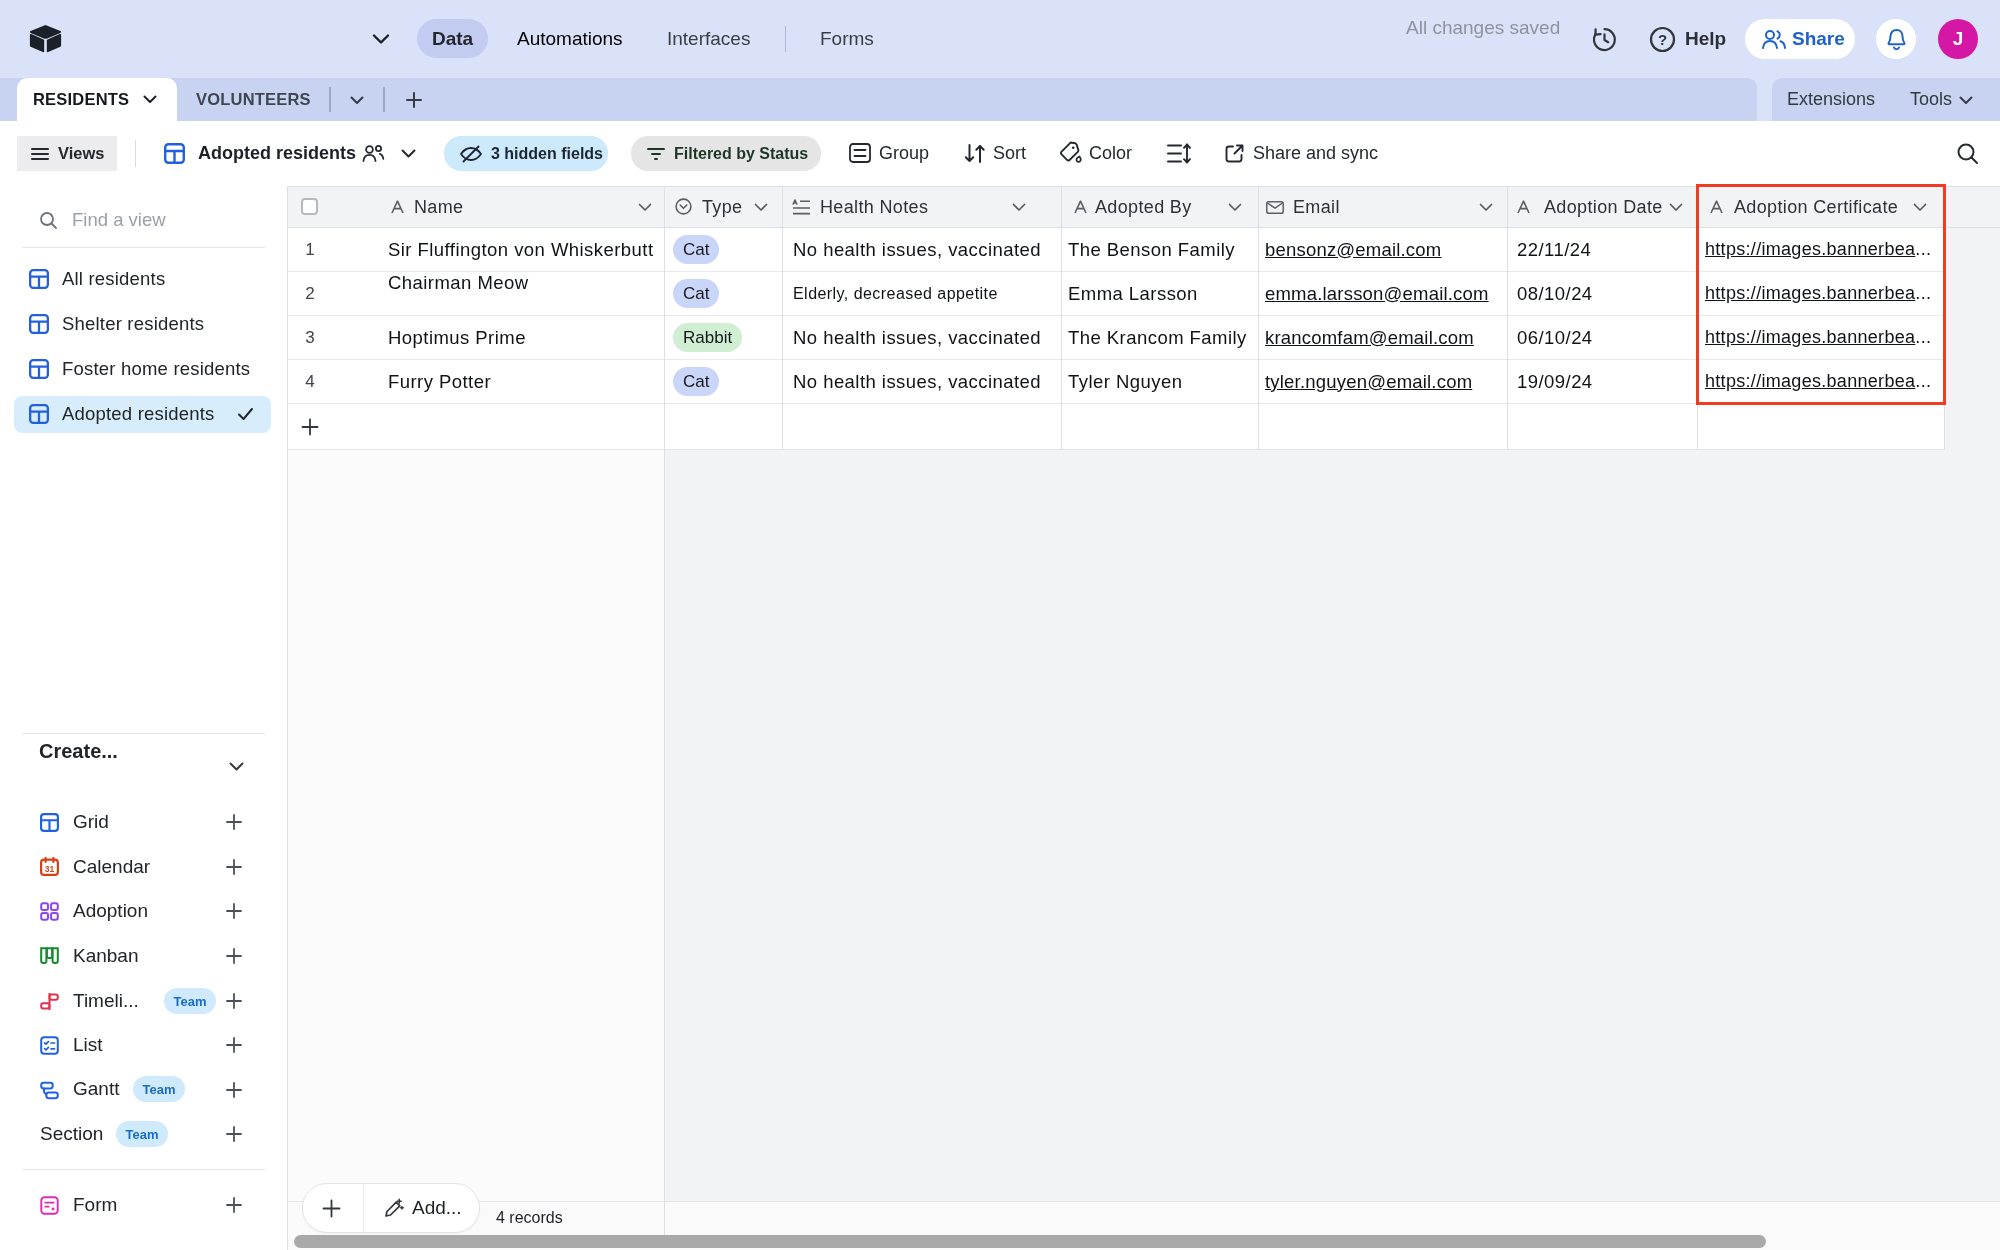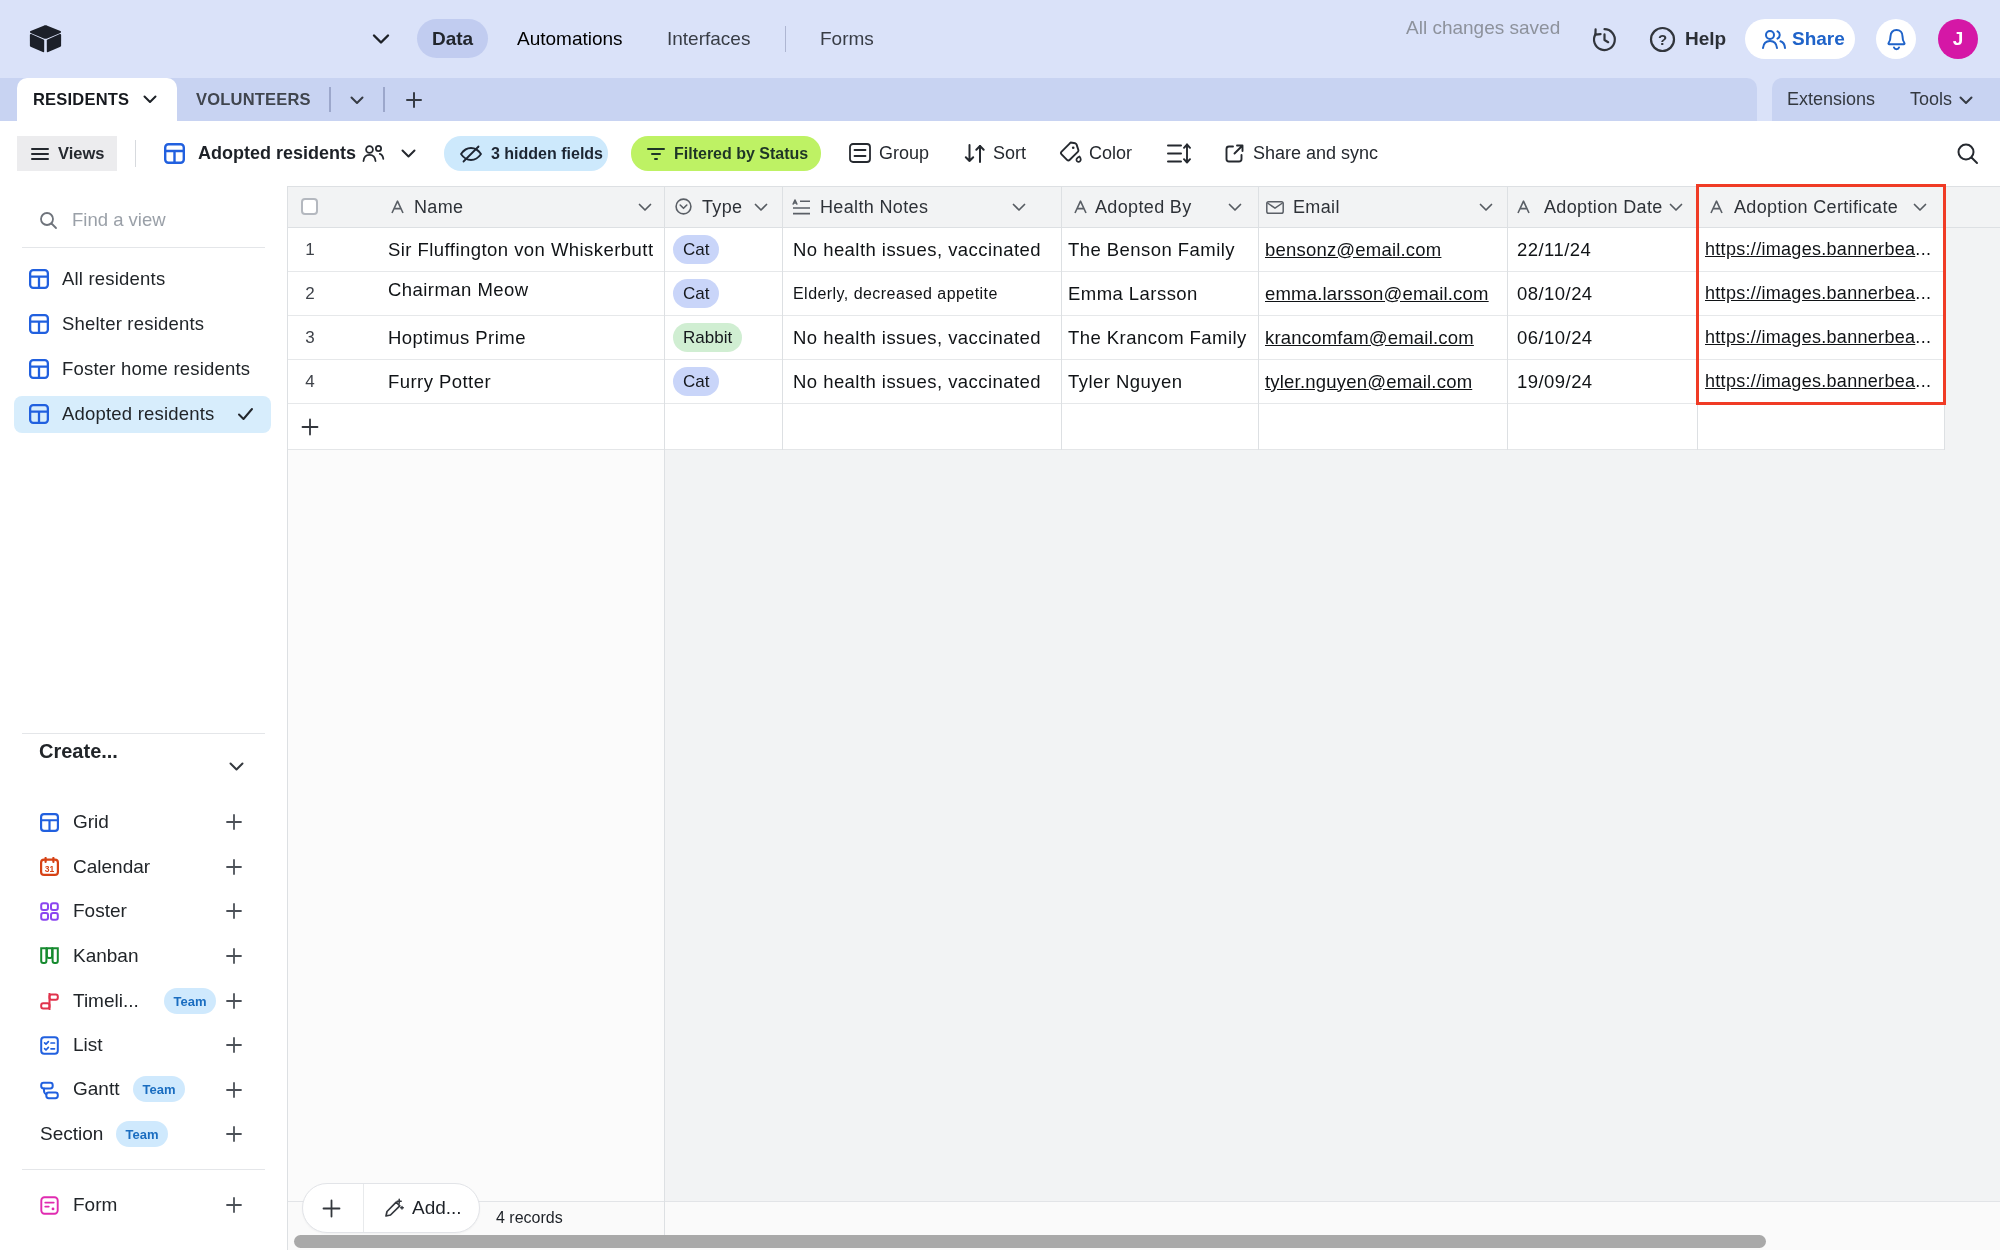--- a/index.html
+++ b/index.html
@@ -97,21 +97,21 @@
 <svg class="ab" style="left:400px;top:148px" width="17" height="12" viewBox="0 0 17 12">
       <path d="M2.5 2.5 L8.5 8.5 L14.5 2.5" fill="none" stroke="#25292f" stroke-width="2" stroke-linecap="round" stroke-linejoin="round"></path>
     </svg>
 <div class="ab row" style="left:444px;top:136px;width:164px;height:35px;background:#cde9fc;border-radius:17px;padding-left:15px">
   <svg width="24" height="18" viewBox="0 0 24 18">
     <path d="M2 9 C4.8 4.9 8.1 3 12 3 s7.2 1.9 10 6 c-2.8 4.1-6.1 6-10 6 S4.8 13.1 2 9 Z" fill="none" stroke="#1d2633" stroke-width="1.8" stroke-linejoin="round"></path>
     <path d="M4.5 16.5 L19.5 1.5" stroke="#1d2633" stroke-width="1.8" stroke-linecap="round"></path>
   </svg>
   <span style="margin-left:8px;font-size:16px;font-weight:bold;color:#1d2633">3 hidden fields</span>
 </div>
-<div class="ab row" style="left:631px;top:136px;width:190px;height:35px;background:#bef264;border-radius:17px;padding-left:15px">
+<div class="ab row" style="left:631px;top:136px;width:190px;height:35px;background:#e5e5e5;border-radius:17px;padding-left:15px">
   <svg width="20" height="16" viewBox="0 0 20 16">
         <path d="M2 3 H18 M6 8 H14 M9 13 H11" stroke="#1e3526" stroke-width="2" stroke-linecap="round"></path>
       </svg>
   <span style="margin-left:8px;font-size:16px;font-weight:bold;color:#1e3526">Filtered by Status</span>
 </div>
 <svg class="ab" style="left:849px;top:143px" width="22" height="20" viewBox="0 0 22 20">
   <rect x="1" y="1" width="20" height="18" rx="3" fill="none" stroke="#25292f" stroke-width="1.8"></rect>
   <path d="M5.5 7 H16.5 M5.5 13 H16.5" stroke="#25292f" stroke-width="1.8" stroke-linecap="round"></path>
 </svg>
 <div class="ab row" style="left:879px;top:121px;height:65px;font-size:18px;color:#25292f">Group</div>
@@ -243,21 +243,21 @@
 <div class="ab row" style="left:62px;top:397px;height:34px;font-size:18.5px;letter-spacing:0.2px;color:#212529">Adopted residents</div>
 
 <div class="ab" style="left:22px;top:733px;width:243px;height:1px;background:#e4e6e9"></div>
 <div class="ab row" style="left:39px;top:734px;height:34px;font-size:20px;font-weight:bold;color:#212529">Create...</div>
 <svg class="ab" style="left:228px;top:761px" width="17" height="12" viewBox="0 0 17 12">
       <path d="M2.5 2.5 L8.5 8.5 L14.5 2.5" fill="none" stroke="#35393f" stroke-width="2" stroke-linecap="round" stroke-linejoin="round"></path>
     </svg>
 
 <div class="ab row" style="left:73px;top:805px;height:34px;font-size:19px;color:#212529">Grid</div>
 <div class="ab row" style="left:73px;top:850px;height:34px;font-size:19px;color:#212529">Calendar</div>
-<div class="ab row" style="left:73px;top:894px;height:34px;font-size:19px;color:#212529">Foster</div>
+<div class="ab row" style="left:73px;top:894px;height:34px;font-size:19px;color:#212529">Adoption</div>
 <div class="ab row" style="left:73px;top:939px;height:34px;font-size:19px;color:#212529">Kanban</div>
 <div class="ab row" style="left:73px;top:984px;height:34px;font-size:19px;color:#212529">Timeli...</div>
 <div class="ab row" style="left:73px;top:1028px;height:34px;font-size:19px;color:#212529">List</div>
 <div class="ab row" style="left:73px;top:1072px;height:34px;font-size:19px;color:#212529">Gantt</div>
 <div class="ab row" style="left:40px;top:1117px;height:34px;font-size:19px;color:#212529">Section</div>
 <div class="ab" style="left:22px;top:1169px;width:243px;height:1px;background:#e4e6e9"></div>
 <div class="ab row" style="left:73px;top:1188px;height:34px;font-size:19px;color:#212529">Form</div>
 
 <div class="ab row" style="left:164px;top:988px;width:52px;height:26px;background:#cfe9fd;border-radius:13px;justify-content:center;font-size:13px;font-weight:bold;color:#1a6dc0">Team</div>
 <div class="ab row" style="left:133px;top:1076px;width:52px;height:26px;background:#cfe9fd;border-radius:13px;justify-content:center;font-size:13px;font-weight:bold;color:#1a6dc0">Team</div>
@@ -352,21 +352,21 @@
 <svg class="ab" style="left:1913px;top:203px" width="14" height="9" viewBox="0 0 14 9">
       <path d="M1.5 1.5 L7 7 L12.5 1.5" fill="none" stroke="#565b61" stroke-width="1.7" stroke-linecap="round" stroke-linejoin="round"></path>
     </svg>
 
 <div class="ab row" style="left:296px;top:228px;width:28px;height:43px;justify-content:center;font-size:17px;color:#3f434a">1</div>
 <div class="ab row" style="left:296px;top:272px;width:28px;height:43px;justify-content:center;font-size:17px;color:#3f434a">2</div>
 <div class="ab row" style="left:296px;top:316px;width:28px;height:43px;justify-content:center;font-size:17px;color:#3f434a">3</div>
 <div class="ab row" style="left:296px;top:360px;width:28px;height:43px;justify-content:center;font-size:17px;color:#3f434a">4</div>
 
 <div class="ab row" style="left:388px;top:228px;height:43px;font-size:18.5px;letter-spacing:0.45px;color:#101316">Sir Fluffington von Whiskerbutt</div>
-<div class="ab row" style="left:388px;top:268px;height:43px;font-size:18.5px;letter-spacing:0.45px;color:#101316">Chairman Meow</div>
+<div class="ab row" style="left:388px;top:261px;height:43px;font-size:18.5px;letter-spacing:0.45px;color:#101316">Chairman Meow</div>
 <div class="ab row" style="left:388px;top:316px;height:43px;font-size:18.5px;letter-spacing:0.45px;color:#101316">Hoptimus Prime</div>
 <div class="ab row" style="left:388px;top:360px;height:43px;font-size:18.5px;letter-spacing:0.45px;color:#101316">Furry Potter</div>
 
 <div class="ab row" style="left:673px;top:235px;height:29px;padding:0 10px;background:#c9d5f9;border-radius:15px;font-size:17px;color:#15181d">Cat</div>
 <div class="ab row" style="left:673px;top:279px;height:29px;padding:0 10px;background:#c9d5f9;border-radius:15px;font-size:17px;color:#15181d">Cat</div>
 <div class="ab row" style="left:673px;top:323px;height:29px;padding:0 10px;background:#d0eed2;border-radius:15px;font-size:17px;color:#15181d">Rabbit</div>
 <div class="ab row" style="left:673px;top:367px;height:29px;padding:0 10px;background:#c9d5f9;border-radius:15px;font-size:17px;color:#15181d">Cat</div>
 
 <div class="ab row" style="left:793px;top:228px;height:43px;font-size:18.5px;letter-spacing:0.45px;color:#101316">No health issues, vaccinated</div>
 <div class="ab row" style="left:793px;top:272px;height:43px;font-size:16px;letter-spacing:0.45px;color:#101316">Elderly, decreased appetite</div>

